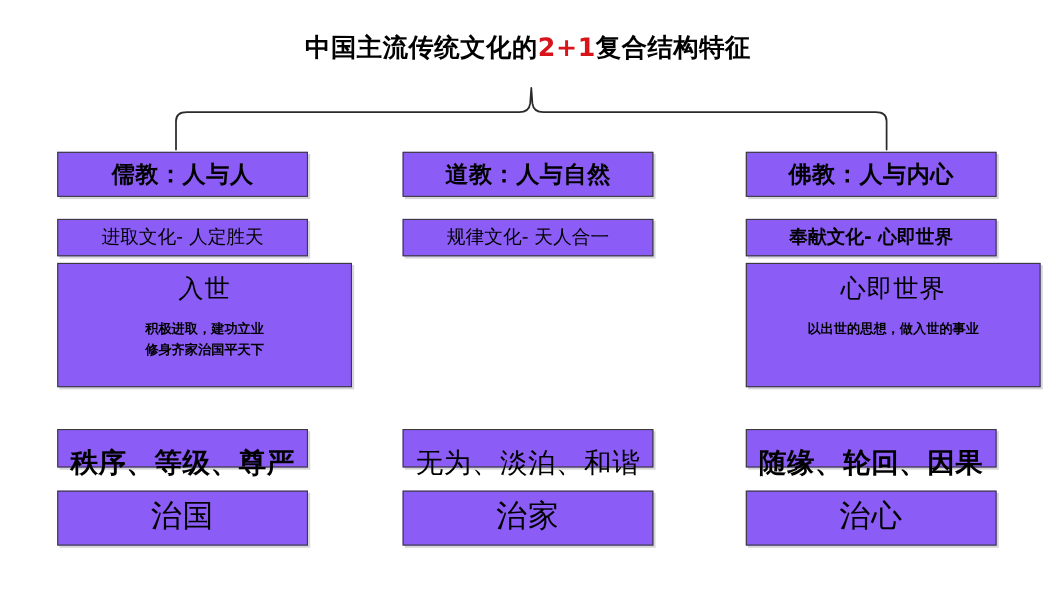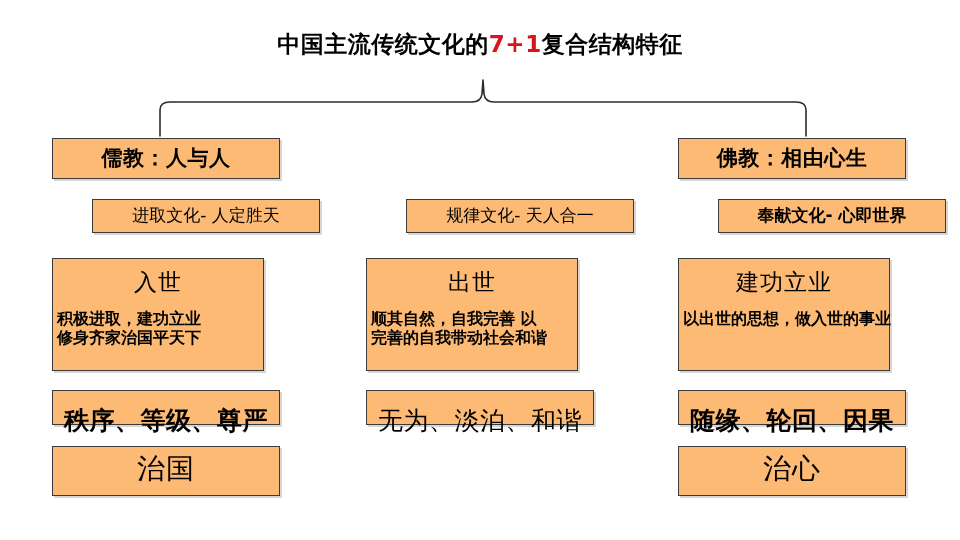--- a/index.html
+++ b/index.html
@@ -56,21 +56,21 @@
   }
   #col-0 { left: 50px; }
   #col-1 { left: 364px; }
   #col-2 { left: 676px; }
 
   .box {
     position: absolute;
     left: 2px;
     box-sizing: border-box;
     border: 1.4px solid #3b3b3b;
-    background: #fdba74;
+    background: #8b5cf6;
     box-shadow: 2px 2px 0 rgba(0,0,0,0.16);
     text-decoration: underline;
   }
 
   
   .box-header {
     top: 138px;
     width: 228px;
     height: 41px;
   }
@@ -84,55 +84,54 @@
     font-weight: bold;
     letter-spacing: 0.5px;
     white-space: nowrap;
   }
 
   
   .box-sub {
     top: 199px;
     width: 228px;
     height: 34px;
-    margin-left: 40px;
   }
   .box-sub .txt {
     position: absolute;
     left: 0; right: 0;
     top: 50%;
     transform: translateY(-53%);
     text-align: center;
     font-size: 17px;
     white-space: nowrap;
   }
   .box-sub.bold .txt { font-weight: bold; }
 
   
   .box-main {
-    top: 258px;
-    width: 212px;
+    top: 239px;
+    width: 268px;
     height: 113px;
   }
   .box-main .headline {
     position: absolute;
     left: 0; right: 0;
     top: 8px;
     text-align: center;
     font-size: 23px;
     line-height: 30px;
     letter-spacing: 1px;
     white-space: nowrap;
   }
   .box-main .detail {
     position: absolute;
     left: 4px; right: 4px;
     top: 50px;
-    text-align: left;
-    font-size: 16px;
+    text-align: center;
+    font-size: 12px;
     line-height: 19px;
     font-weight: bold;
   }
   .box-main .detail .ln { display: block; white-space: nowrap; }
 
   
   .box-keys {
     top: 390px;
     width: 228px;
     height: 35px;
@@ -165,21 +164,21 @@
     letter-spacing: 1px;
     white-space: nowrap;
   }
 </style>
 </head>
 <body>
 
 <div id="canvas">
 
   <div id="title">
-    <span>中国主流传统文化的</span><span class="accent">7+1</span><span>复合结构特征</span>
+    <span>中国主流传统文化的</span><span class="accent">2+1</span><span>复合结构特征</span>
   </div>
 
   <svg id="bracket" viewBox="0 0 665 64" preserveAspectRatio="none">
     <path d="M 10,60 L 10,34 Q 10,26 20,26 L 322,26 Q 331,26 332,18 L 333,4 L 334,18 Q 335,26 344,26 L 646,26 Q 656,26 656,34 L 656,60" fill="none" stroke="#2b2b2b" stroke-width="1.6" stroke-linecap="round" stroke-linejoin="round"></path>
   </svg>
 
   <div class="column" id="col-0">
 
     <div class="box box-header">
       <div class="txt">儒教：人与人</div>
@@ -201,51 +200,50 @@
       <div class="txt">秩序、等级、尊严</div>
     </div>
 
     <div class="box box-foot">
       <div class="txt">治国</div>
     </div>
   </div>
 
   <div class="column" id="col-1">
 
+    <div class="box box-header">
+      <div class="txt">道教：人与自然</div>
+    </div>
 
     <div class="box box-sub">
       <div class="txt">规律文化- 天人合一</div>
     </div>
 
-    <div class="box box-main">
-      <div class="headline">出世</div>
-      <div class="detail">
-        <span class="ln">顺其自然，自我完善 以</span>
-        <span class="ln">完善的自我带动社会和谐</span>
-      </div>
-    </div>
 
     <div class="box box-keys">
       <div class="txt">无为、淡泊、和谐</div>
     </div>
 
+    <div class="box box-foot">
+      <div class="txt">治家</div>
+    </div>
   </div>
 
   <div class="column" id="col-2">
 
     <div class="box box-header">
-      <div class="txt">佛教：相由心生</div>
+      <div class="txt">佛教：人与内心</div>
     </div>
 
     <div class="box box-sub bold">
       <div class="txt">奉献文化- 心即世界</div>
     </div>
 
     <div class="box box-main">
-      <div class="headline">建功立业</div>
+      <div class="headline">心即世界</div>
       <div class="detail">
         <span class="ln">以出世的思想，做入世的事业</span>
       </div>
     </div>
 
     <div class="box box-keys bold">
       <div class="txt">随缘、轮回、因果</div>
     </div>
 
     <div class="box box-foot">

